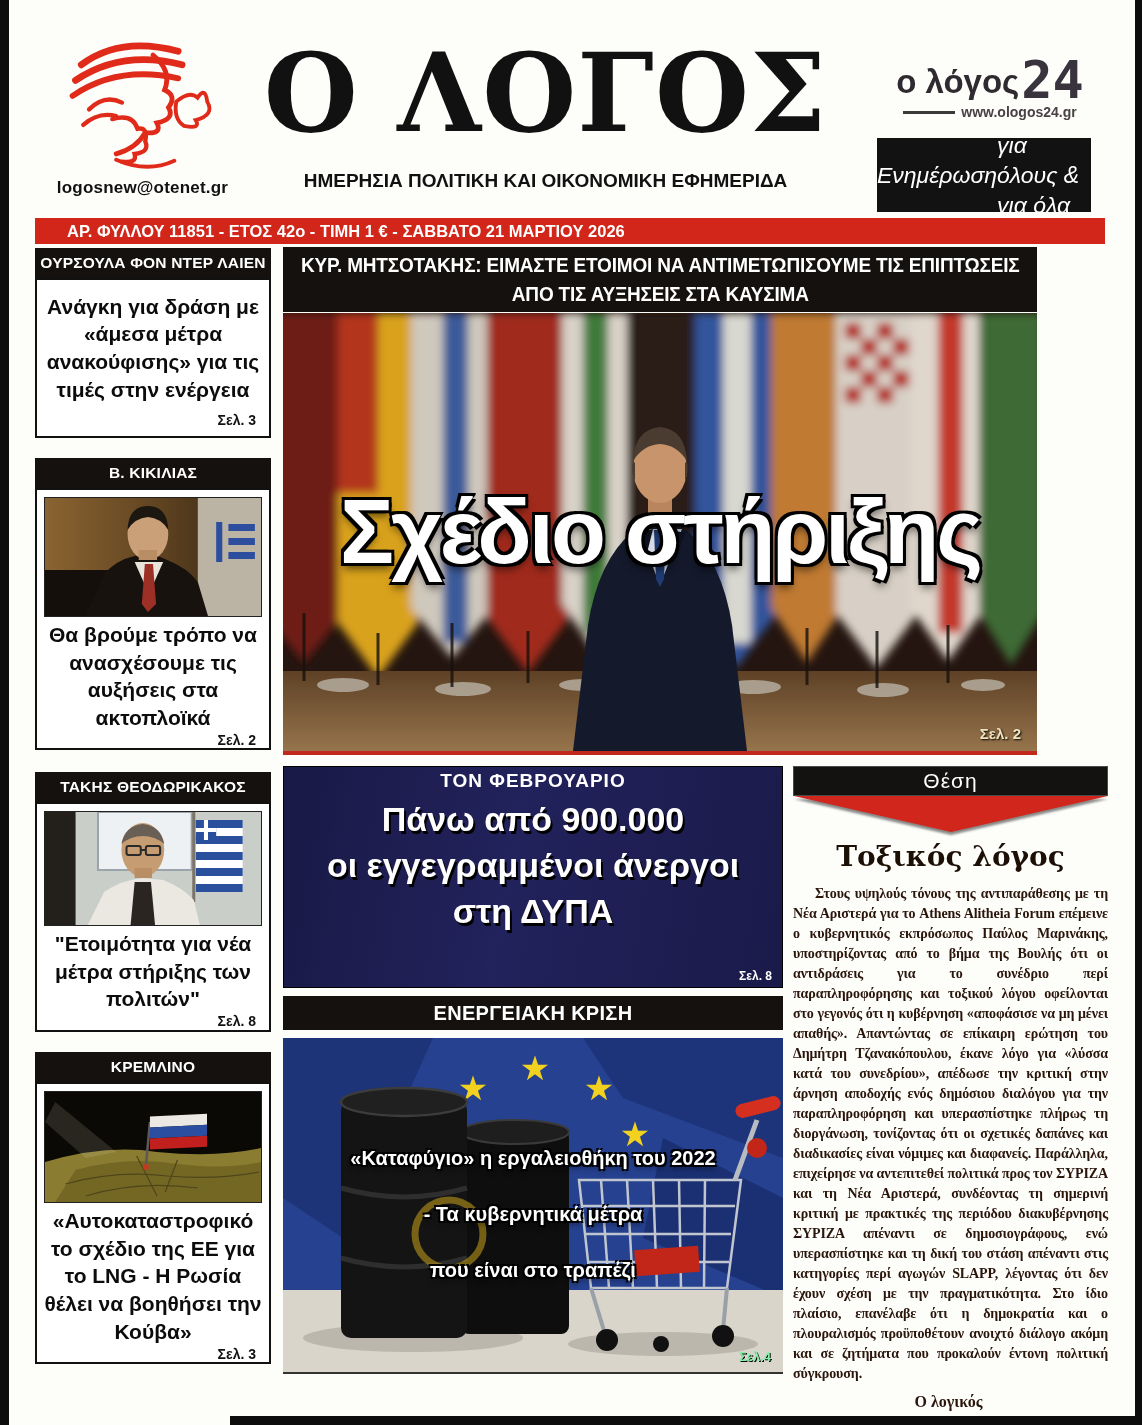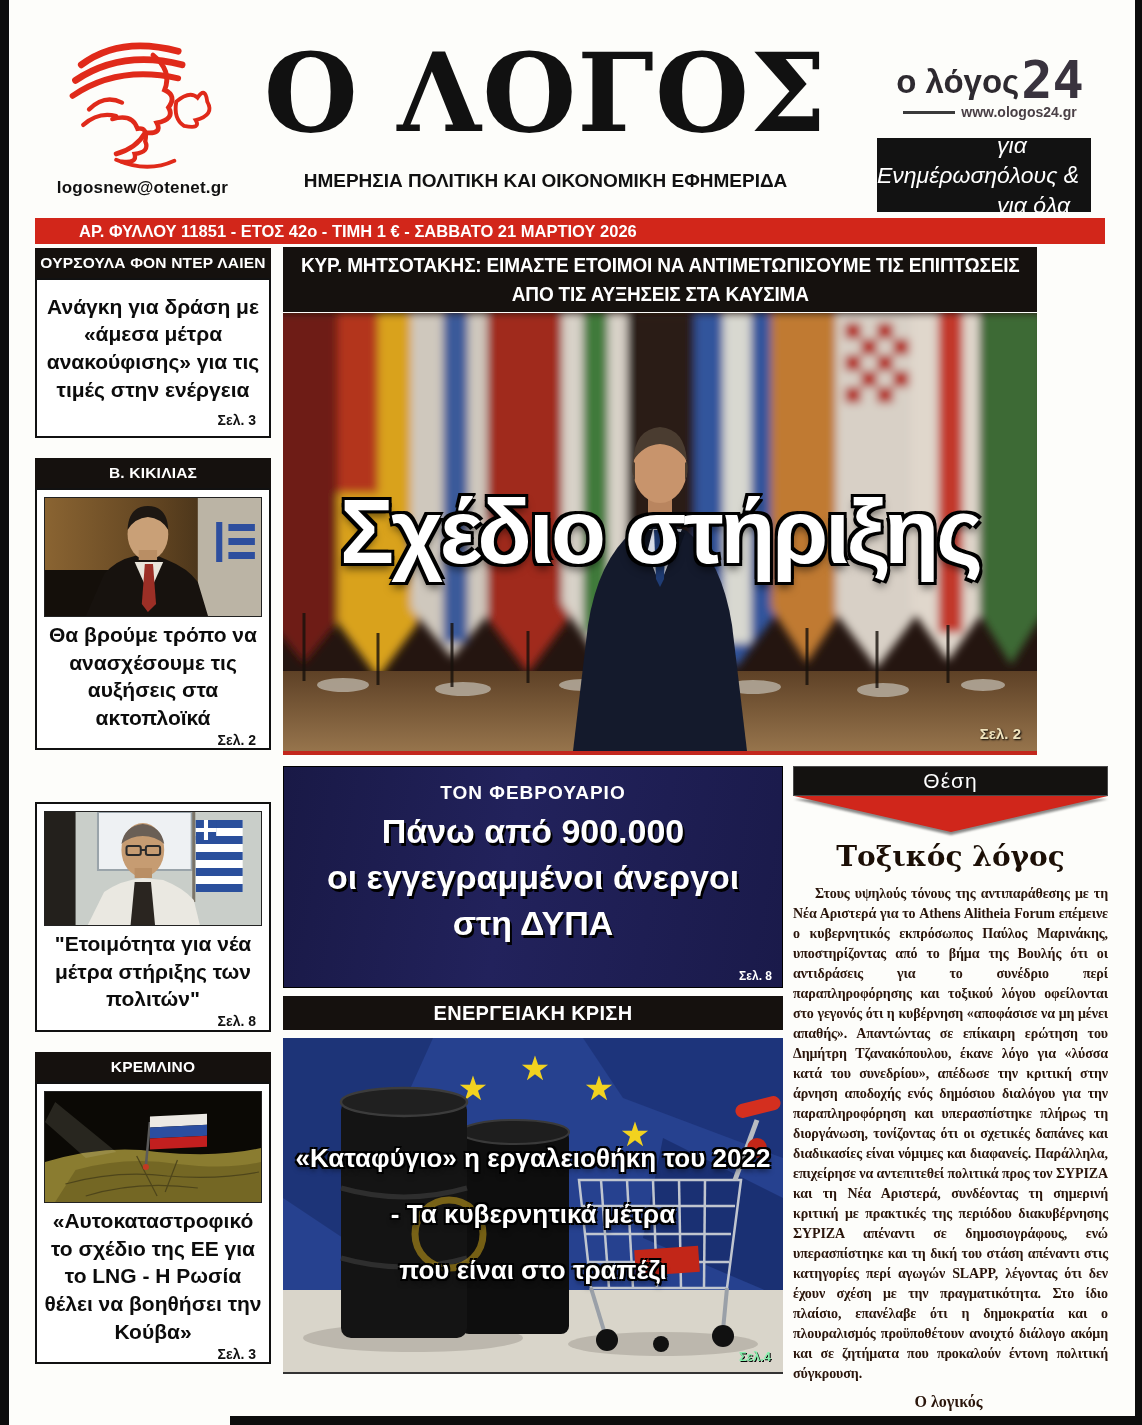--- a/index.html
+++ b/index.html
@@ -23,21 +23,21 @@
   .wl-name{font-weight:bold;font-size:33px;color:#2e2a30;letter-spacing:0;line-height:60px;}
   .wl-num{font-weight:bold;font-size:52px;color:#39333e;line-height:56px;margin-left:2px;
           font-family:"DejaVu Sans Mono","DejaVu Sans",monospace;}
   .wl-urlrow{display:flex;align-items:center;justify-content:center;margin-top:-8px;}
   .wl-dash{width:52px;height:3px;background:#3a3a3a;margin-right:6px;}
   .wl-url{font-weight:bold;font-size:14px;color:#4a4046;}
   #tagline-box{position:absolute;left:877px;top:138px;width:214px;height:74px;background:#121212;
                color:#fff;display:flex;flex-direction:row;align-items:center;justify-content:center;
                font-style:italic;font-size:23px;line-height:30px;}
   #issue-bar{position:absolute;left:35px;top:218px;width:1070px;height:26px;background:#d2261a;
-             color:#fff;display:flex;align-items:center;padding-left:44px;box-sizing:border-box;
+             color:#fff;display:flex;align-items:center;padding-left:32px;box-sizing:border-box;
              font-weight:bold;font-size:16.5px;}
   #top-banner{position:absolute;left:283px;top:247px;width:754px;height:65px;background:#15110e;
               color:#fff;display:flex;flex-direction:column;align-items:center;justify-content:center;
               font-weight:bold;font-size:20px;line-height:29px;text-align:center;}
   #top-banner .bl{transform:scaleX(.95);white-space:nowrap;letter-spacing:-.2px;}
 
   
   .sb-box{position:absolute;left:35px;width:236px;}
   .sb-kicker{height:30px;background:#15110e;color:#fff;font-weight:bold;font-size:15.5px;
              display:flex;align-items:center;justify-content:center;letter-spacing:.2px;}
@@ -64,34 +64,34 @@
                  font-weight:bold;font-size:90px;letter-spacing:-3px;color:#fff;white-space:nowrap;
                  text-shadow:-3px -3px 0 #000,3px -3px 0 #000,-3px 3px 0 #000,3px 3px 0 #000,
                              0 6px 8px rgba(0,0,0,.55);}
   #lead-pageref{position:absolute;right:16px;bottom:9px;color:#efe3bd;font-weight:bold;font-size:15px;
                 text-shadow:1px 1px 2px #000;}
 
   
   #unemp-box{position:absolute;left:283px;top:766px;width:500px;height:222px;
              background:linear-gradient(100deg,#191946 0%,#22225c 45%,#1a1a4a 100%);
              border:1px solid #000;color:#fff;text-align:center;box-sizing:border-box;}
-  #unemp-kicker{margin-top:15px;font-weight:bold;font-size:19px;letter-spacing:1px;}
+  #unemp-kicker{margin-top:3px;font-weight:bold;font-size:19px;letter-spacing:1px;}
   #unemp-headline{margin-top:4px;font-weight:bold;font-size:34px;line-height:46px;
                   text-shadow:2px 3px 0 #000;}
   #unemp-pageref{position:absolute;right:10px;bottom:4px;font-size:12px;font-weight:bold;}
 
   
   #energy-bar{position:absolute;left:283px;top:996px;width:500px;height:34px;background:#15110e;
               color:#fff;display:flex;align-items:center;justify-content:center;
               font-weight:bold;font-size:20px;letter-spacing:.3px;text-align:center;}
   #energy-photo{position:absolute;left:283px;top:1038px;width:500px;height:334px;overflow:hidden;
                 background:#26418f;border-bottom:2px solid #333;}
   #energy-photo svg{position:absolute;left:0;top:0;width:100%;height:100%;}
   #energy-headline{position:absolute;left:0;right:0;top:92px;text-align:center;font-weight:bold;
-                   font-size:26px;line-height:56px;color:#fff;white-space:nowrap;
+                   font-size:20px;line-height:56px;color:#fff;white-space:nowrap;
                    text-shadow:-2px -2px 0 #000,2px -2px 0 #000,-2px 2px 0 #000,2px 2px 0 #000,
                                0 4px 5px rgba(0,0,0,.5);}
   #energy-pageref{position:absolute;right:12px;bottom:8px;color:#86efac;font-weight:bold;font-size:13px;
                   text-shadow:1px 1px 0 #000;}
 
   
   #opinion{position:absolute;left:793px;top:766px;width:315px;}
   #op-bar{height:30px;background:#141210;color:#fff;display:flex;align-items:center;justify-content:center;
           font-size:21px;letter-spacing:1px;border:1px solid #4a4a4a;box-sizing:border-box;}
   #op-arrow{width:0;height:0;border-left:157px solid transparent;border-right:157px solid transparent;
@@ -194,20 +194,21 @@
           <path d="M81,32 Q82,8 101,8 Q120,8 121,32 Q114,20 101,19 Q88,20 81,32" fill="#1d1712"></path>
           <rect x="92" y="52" width="18" height="10" fill="#b98e64"></rect>
         </svg>
       </div>
       <div class="sb-headline">Θα βρούμε τρόπο να ανασχέσουμε τις αυξήσεις στα ακτοπλοϊκά</div>
       <div class="sb-pageref">Σελ. 2</div>
     </div>
   </div>
 
   <div id="sb-3" class="sb-box">
+    <div class="sb-kicker">ΤΑΚΗΣ ΘΕΟΔΩΡΙΚΑΚΟΣ</div>
     <div class="sb-body">
       <div class="sb-photo">
         <svg viewBox="0 0 212 113" preserveAspectRatio="none">
           <rect width="212" height="113" fill="#c9cec9"></rect>
           <rect x="52" y="0" width="92" height="58" fill="#eef1f3" stroke="#9aa4aa" stroke-width="2"></rect>
           <rect x="0" y="0" width="30" height="113" fill="#23201c"></rect>
           <g>
             <rect x="148" y="8" width="46" height="72" fill="#fff"></rect>
             <rect x="148" y="8" width="46" height="8" fill="#2a4f9c"></rect>
             <rect x="148" y="24" width="46" height="8" fill="#2a4f9c"></rect>

